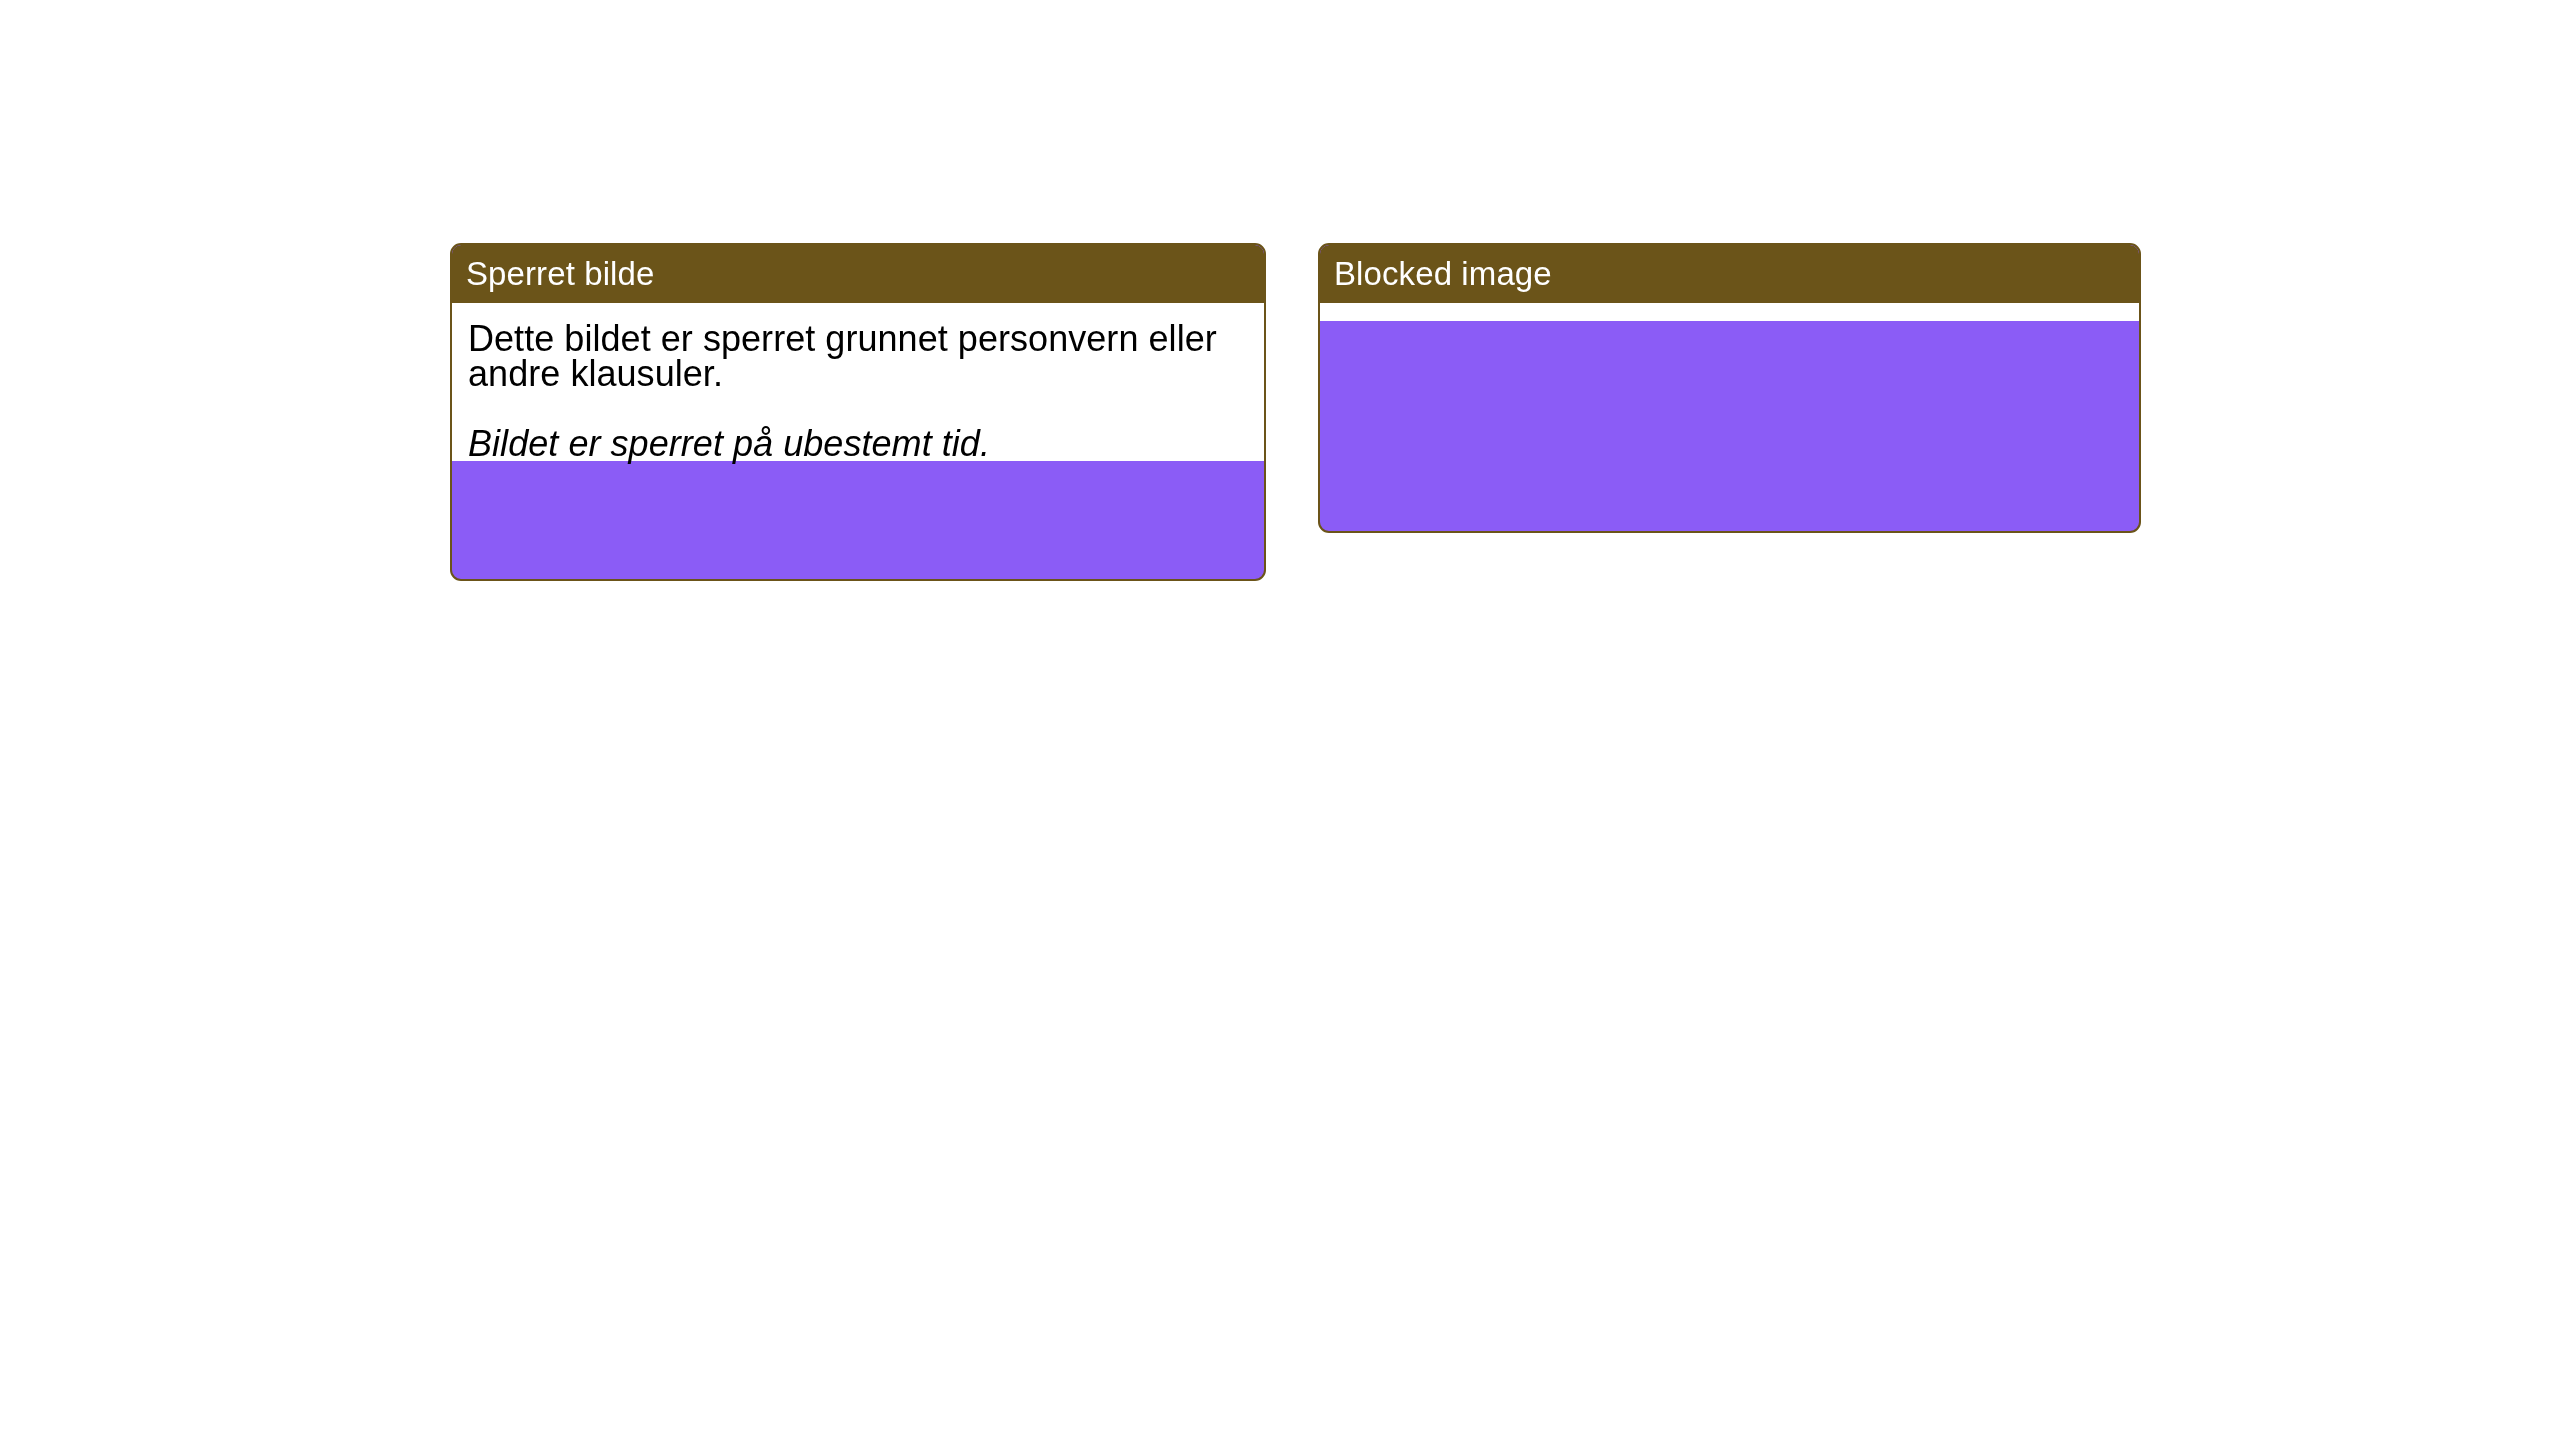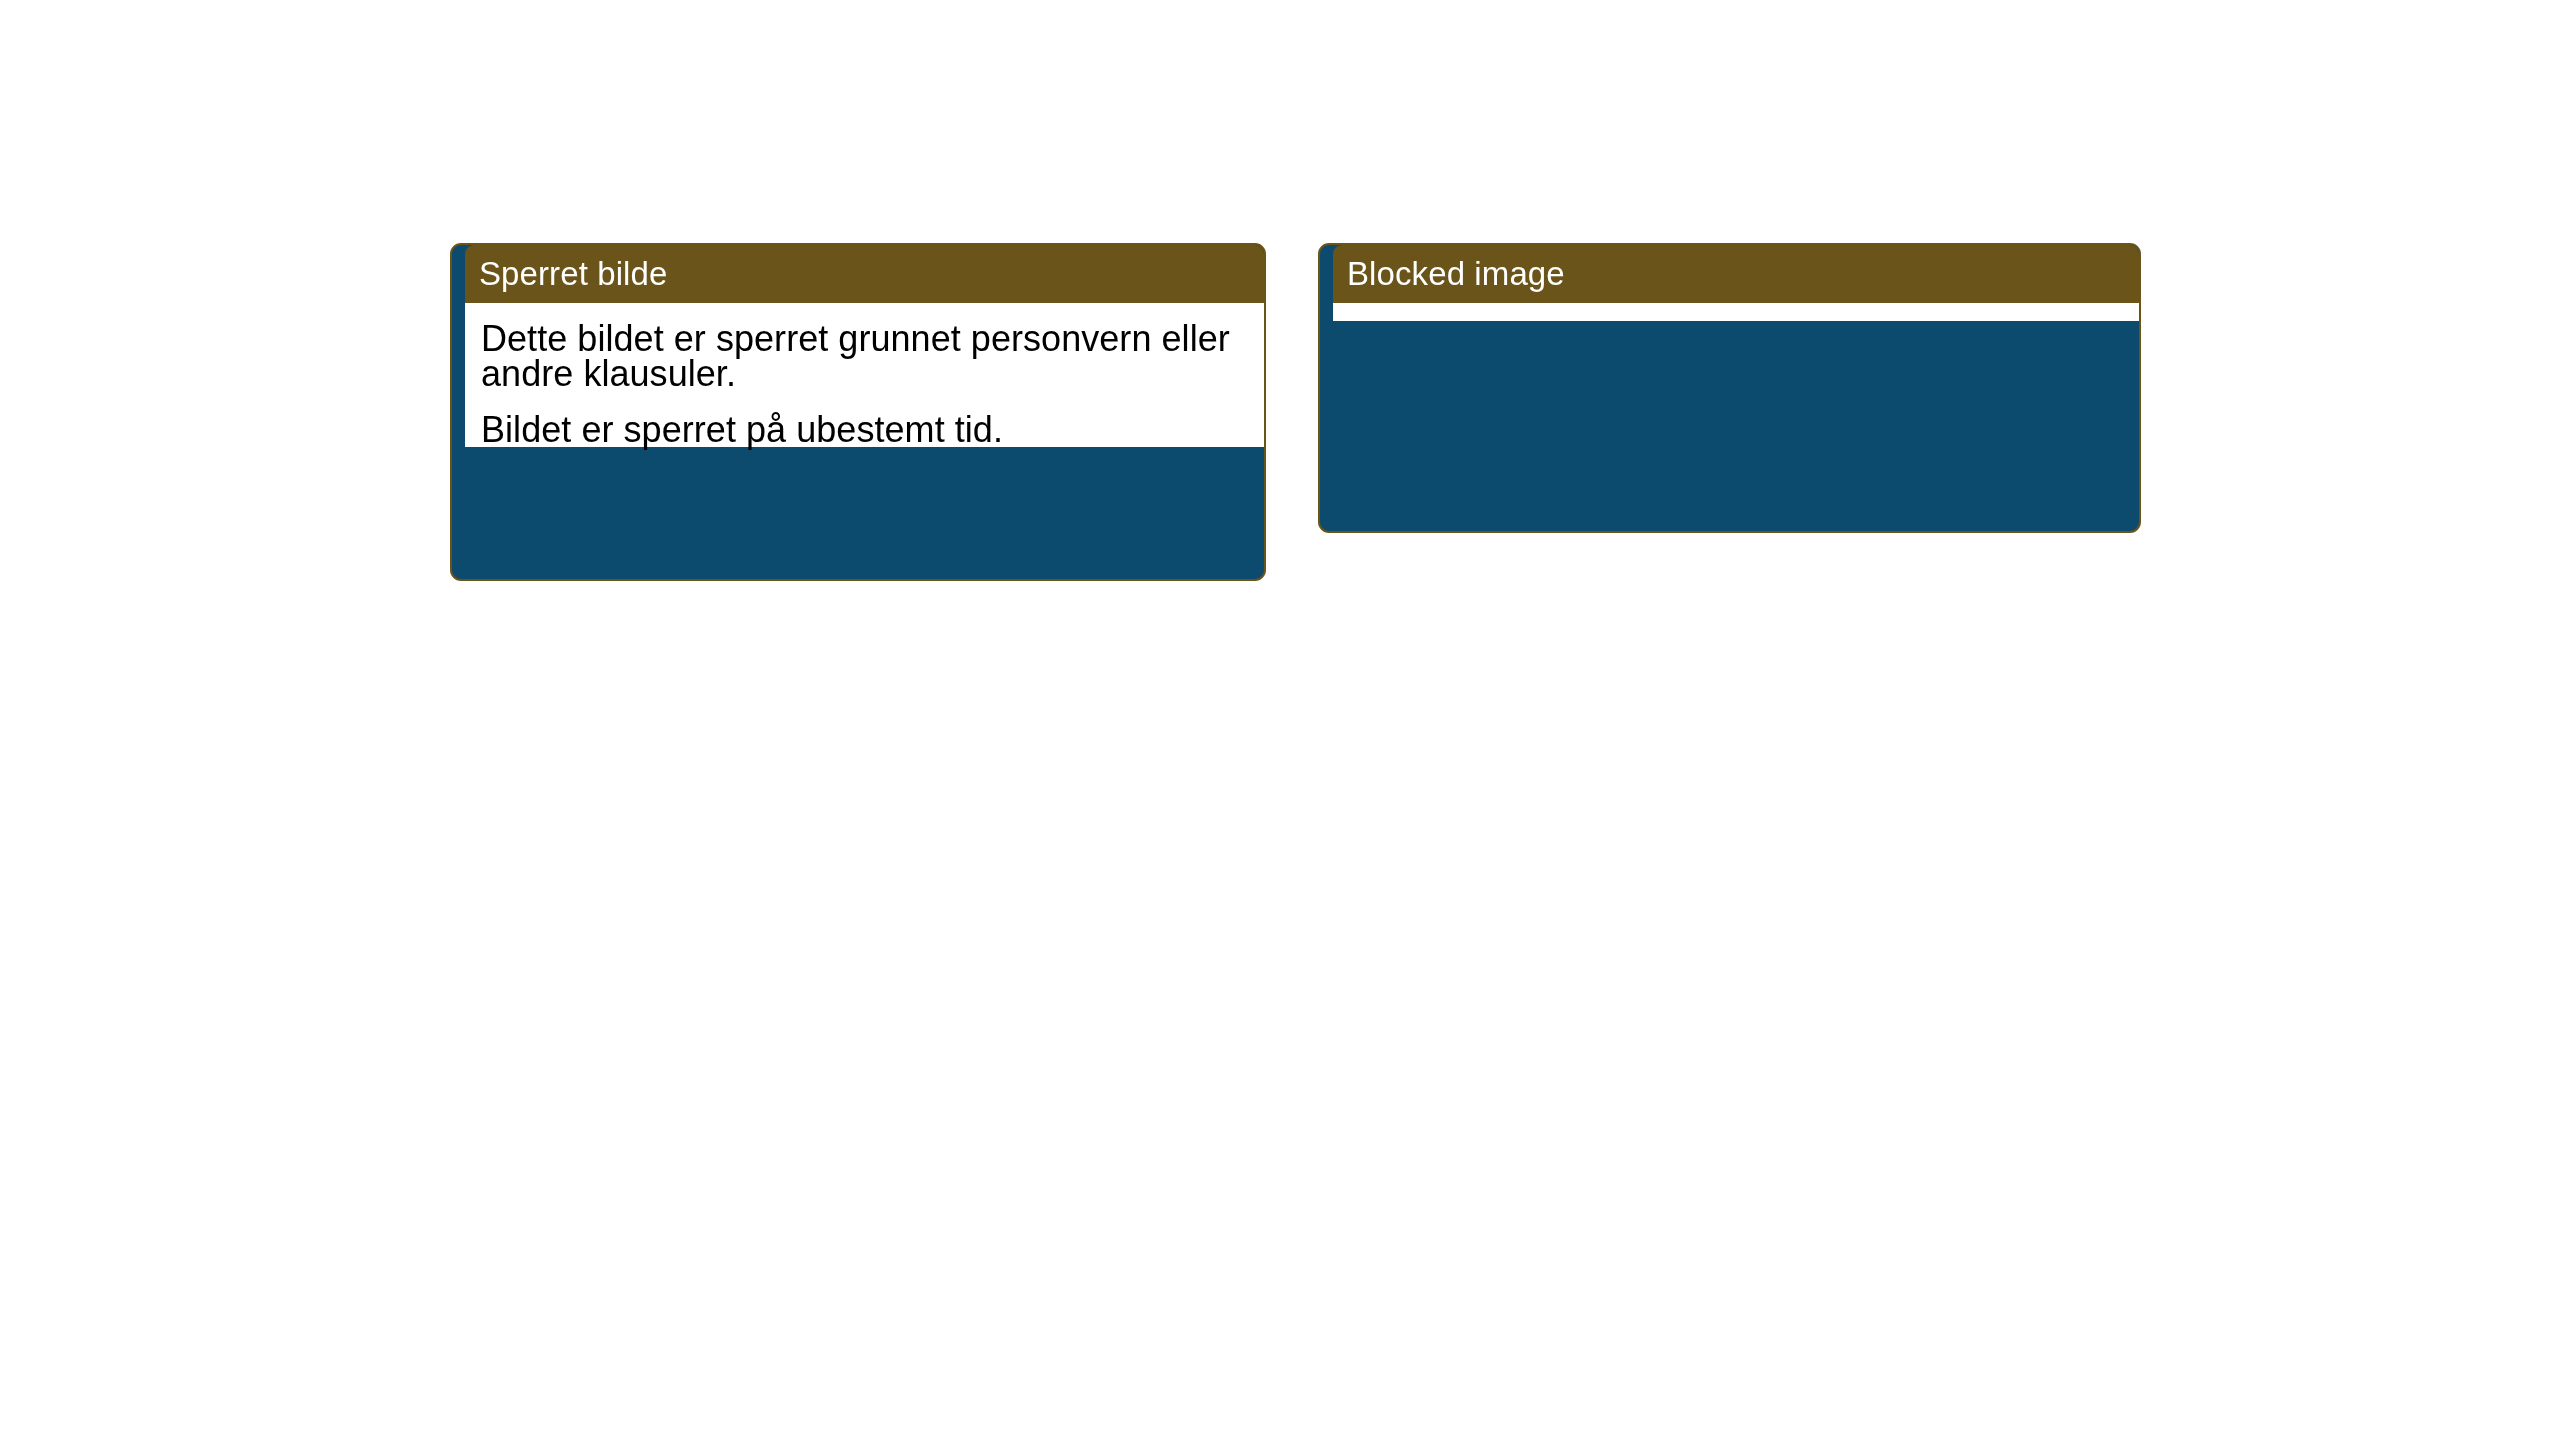--- a/index.html
+++ b/index.html
@@ -20,25 +20,24 @@
     position: relative;
     width: 2560px;
     height: 1440px;
     background: #ffffff;
   }
 
   
   .notice-card {
     position: absolute;
     box-sizing: border-box;
-    background: #0c4a6e;
+    background: #8b5cf6;
     border: 2px solid #6B5419;
     border-radius: 11px;
     overflow: hidden;
-    padding-left: 13px;
   }
 
   .notice-card.left  { left: 450px;  top: 243px; width: 816px; height: 338px; }
   .notice-card.right { left: 1318px; top: 243px; width: 823px; height: 290px; }
 
   
   .card-header {
     box-sizing: border-box;
     height: 58px;
     background: #6B5419;
@@ -71,21 +70,22 @@
     color: #000000;
     font-family: "Liberation Sans", sans-serif;
     font-size: 36px;
     font-weight: 400;
     line-height: 35px;
     letter-spacing: 0.05px;
     white-space: pre-line;
   }
 
   .card-paragraph + .card-paragraph {
-    margin-top: 21px;
+    margin-top: 35px;
+    font-style: italic;
   }
 </style>
 </head>
 <body>
 
 <div class="page">
 
   <div class="notice-card left">
 
     <div class="card-header">

